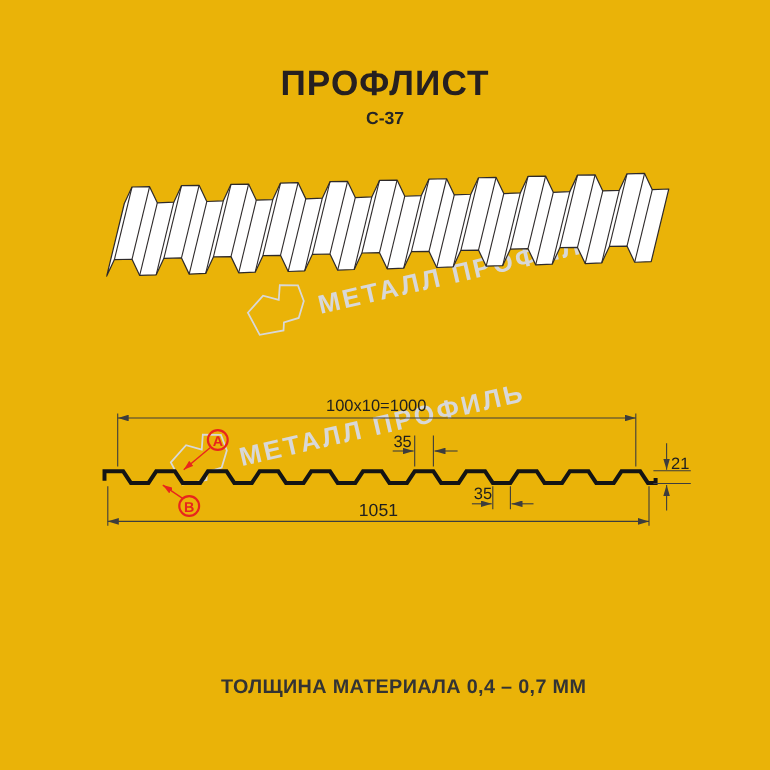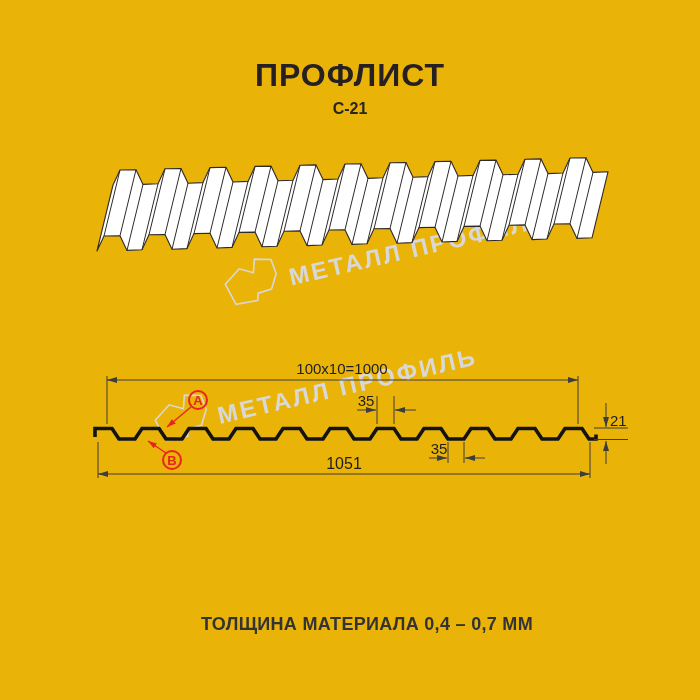--- a/index.html
+++ b/index.html
@@ -24,21 +24,21 @@
   .redc{fill:none;stroke:#e8251d;stroke-width:2;}
   .redl{fill:none;stroke:#e8251d;stroke-width:1.3;}
   .redt{fill:#e8251d;font-size:13px;font-weight:700;}
 </style>
 </head>
 <body>
 
 <div class="page">
 
   <div class="title">ПРОФЛИСТ</div>
-  <div class="subtitle">С-21</div>
+  <div class="subtitle">С-37</div>
 
   <svg class="drawing" width="700" height="700" viewBox="0 0 700 700">
     <defs>
       <marker id="arrD" markerUnits="userSpaceOnUse" markerWidth="10" markerHeight="6" refX="10" refY="3" orient="auto-start-reverse">
         <path d="M0,0 L10,3 L0,6 Z" fill="#3d3d3d"></path>
       </marker>
       <marker id="arrR" markerUnits="userSpaceOnUse" markerWidth="9" markerHeight="6" refX="9" refY="3" orient="auto-start-reverse">
         <path d="M0,0 L9,3 L0,6 Z" fill="#e8251d"></path>
       </marker>
     </defs>

